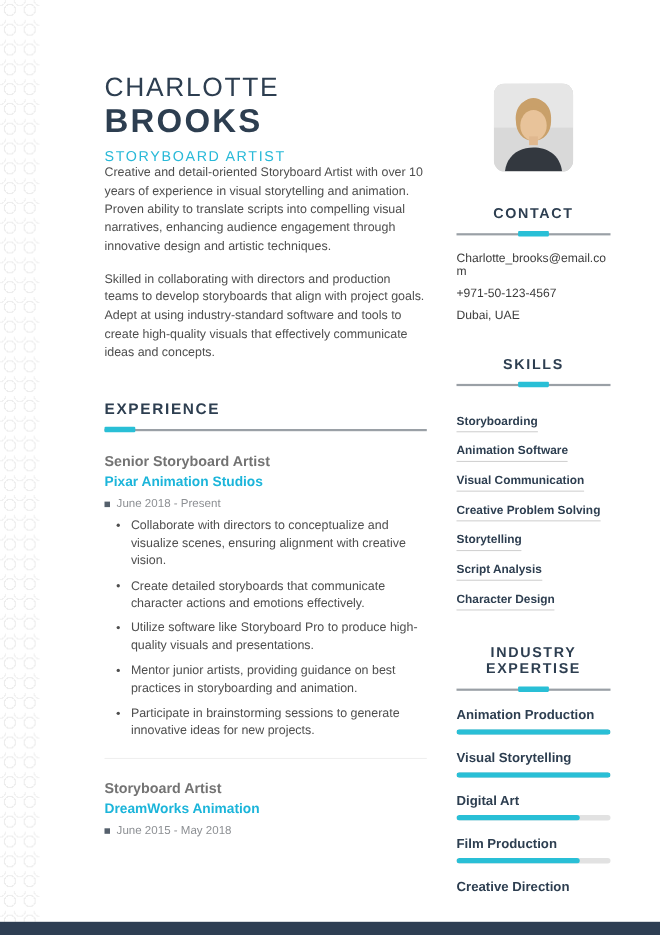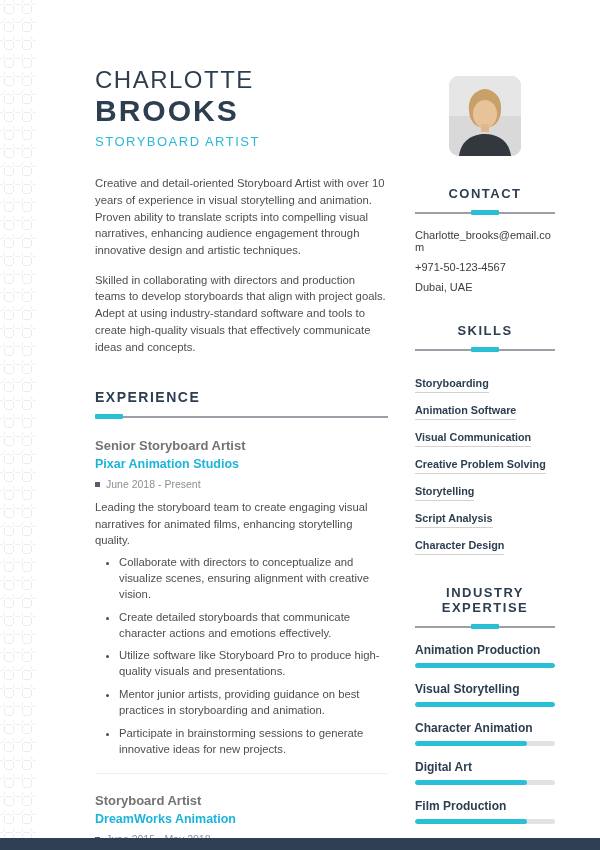--- a/index.html
+++ b/index.html
@@ -57,21 +57,21 @@
   }
   .name-last {
     font-size: 30px; font-weight: 800; color: #2d3e50;
     letter-spacing: 2px; line-height: 1.15;
   }
   .job-title-header {
     font-size: 13px; font-weight: 500; color: #29b9d8;
     letter-spacing: 1.5px; margin-top: 6px;
   }
 
-  .summary { margin-top: 26px; }
+  .summary { }
   .summary p {
     font-size: 11.3px; color: #4e4e4e; line-height: 1.48;
     margin-bottom: 13px;
   }
 
   
   .section-heading {
     font-size: 14px; font-weight: 700; color: #2d3e50;
     letter-spacing: 1.5px;
   }
@@ -166,21 +166,20 @@
             <span class="accent-seg"></span>
           </div>
 
         <div class="job">
           <div class="job-title">Senior Storyboard Artist</div>
           <div class="job-company">Pixar Animation Studios</div>
           <div class="job-dates">
             <span class="date-square"></span>
             <span>June 2018 - Present</span>
           </div>
-          <p class="job-desc">Leading the storyboard team to create engaging visual narratives for animated films, enhancing storytelling quality.</p>
           <ul class="job-bullets">
 
           <li>Collaborate with directors to conceptualize and visualize scenes, ensuring alignment with creative vision.</li>
               <li>Create detailed storyboards that communicate character actions and emotions effectively.</li>
               <li>Utilize software like Storyboard Pro to produce high-quality visuals and presentations.</li>
               <li>Mentor junior artists, providing guidance on best practices in storyboarding and animation.</li>
               <li>Participate in brainstorming sessions to generate innovative ideas for new projects.</li>
             </ul>
         </div>
 
@@ -257,26 +256,20 @@
               </div>
             </div>
 
             <div class="expertise-item">
               <div class="expertise-label">Visual Storytelling</div>
               <div class="expertise-track">
                 <div class="expertise-fill" style="width: 100%;"></div>
               </div>
             </div>
 
-            <div class="expertise-item">
-              <div class="expertise-label">Character Animation</div>
-              <div class="expertise-track">
-                <div class="expertise-fill" style="width: 80%;"></div>
-              </div>
-            </div>
 
             <div class="expertise-item">
               <div class="expertise-label">Digital Art</div>
               <div class="expertise-track">
                 <div class="expertise-fill" style="width: 80%;"></div>
               </div>
             </div>
 
             <div class="expertise-item">
               <div class="expertise-label">Film Production</div>

